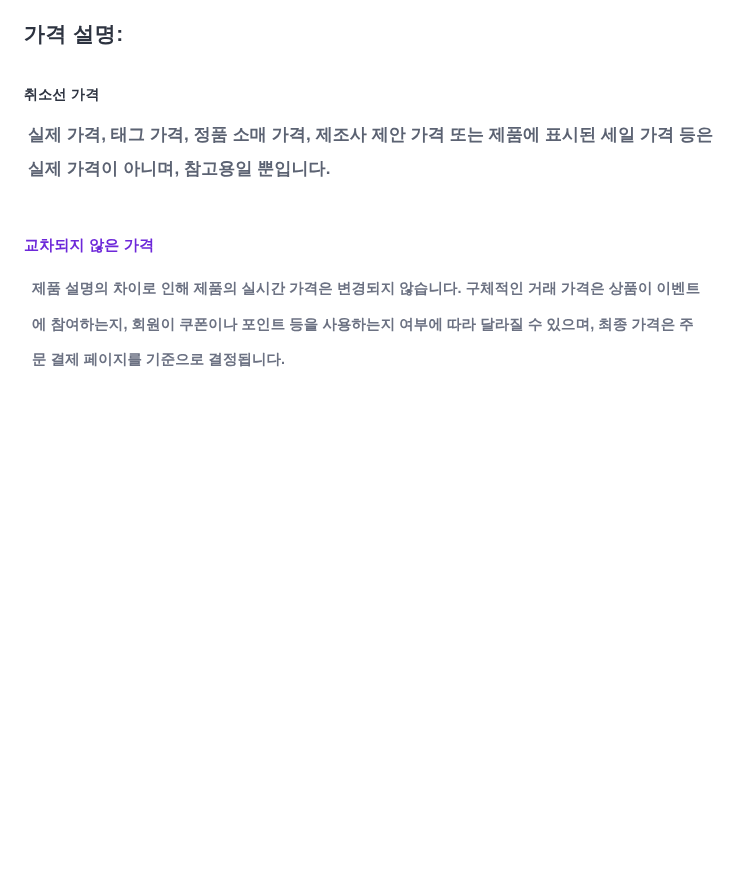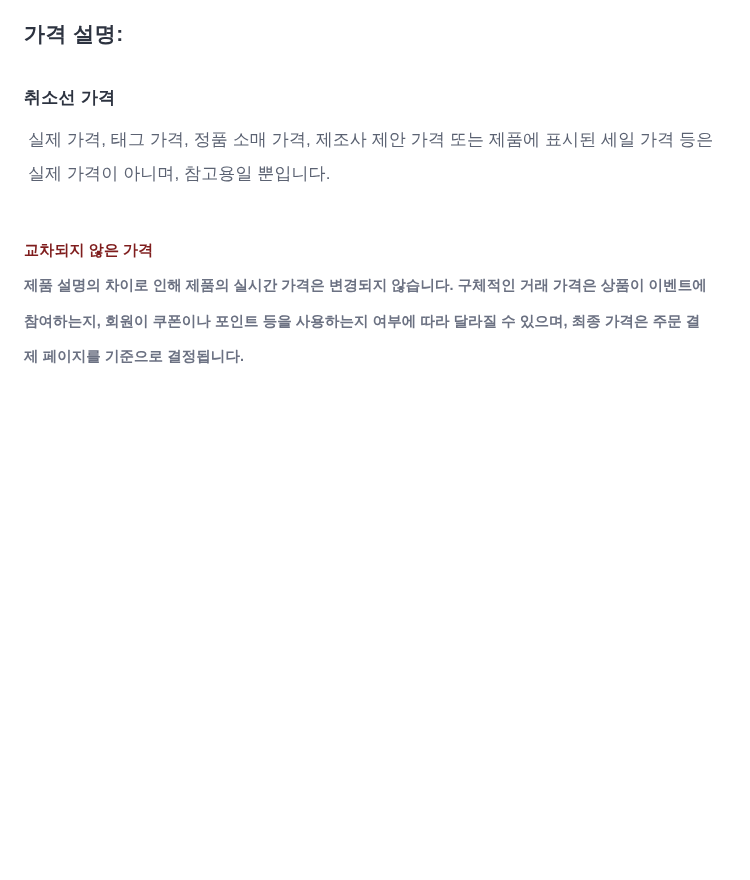--- a/index.html
+++ b/index.html
@@ -26,52 +26,51 @@
     font-weight: bold;
     color: #2d3340;
     letter-spacing: 0.5px;
     margin: 0;
     padding-top: 20px;
   }
   .section {
     margin-top: 0;
   }
   .section-title {
-    font-size: 17px;
+    font-size: 14px;
     font-weight: bold;
     color: #2d3340;
     letter-spacing: 0.3px;
     margin: 0;
     padding-top: 38px;
   }
   .lead-paragraph {
     font-size: 17px;
-    font-weight: normal;
+    font-weight: bold;
     color: #5b6272;
     line-height: 2.0;
     margin: 0;
     padding-top: 14px;
     padding-left: 4px;
     letter-spacing: 0.1px;
   }
   .sub-title {
     font-size: 15px;
     font-weight: bold;
-    color: #7f1d1d;
+    color: #6d28d9;
     margin: 0;
     padding-top: 50px;
     letter-spacing: 0.2px;
-    font-family: Liberation Serif, serif;
   }
   .body-paragraph {
     font-size: 14.5px;
     font-weight: bold;
     color: #6b7182;
     line-height: 2.45;
-    margin: 0;
+    margin: 8px;
     padding-top: 8px;
     letter-spacing: 0.05px;
   }
   .body-paragraph.indent {
     padding-left: 2px;
   }
   .gap-lg {
     height: 22px;
   }
   .gap-md {

